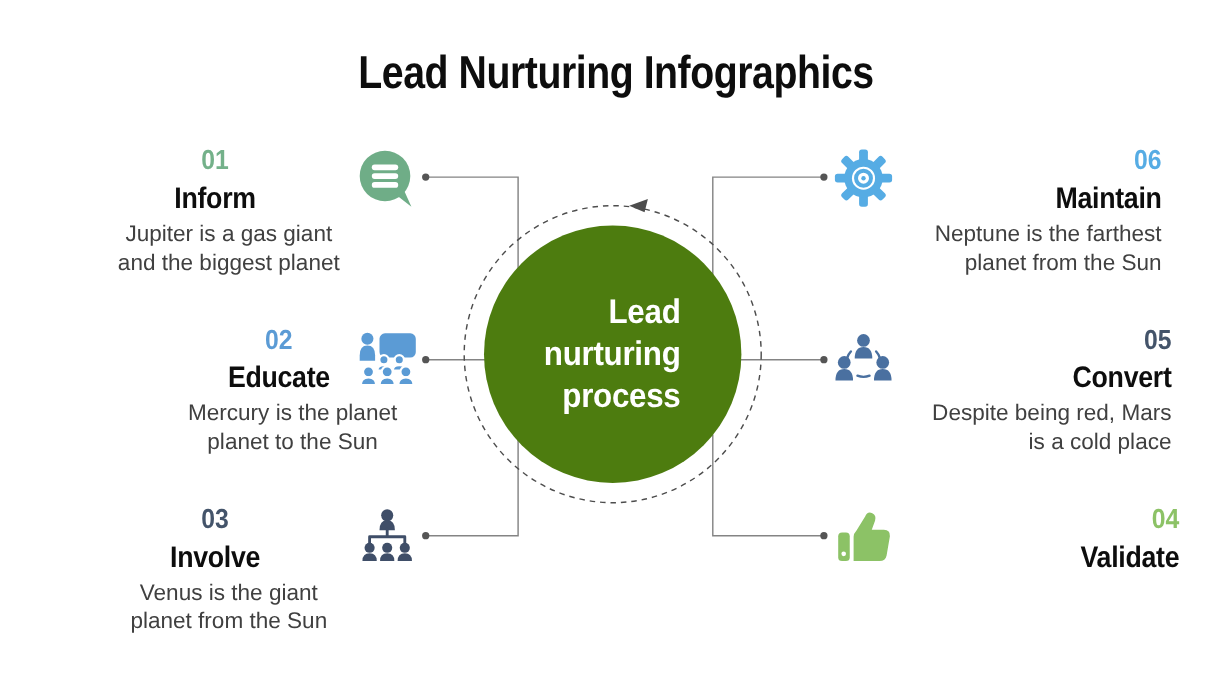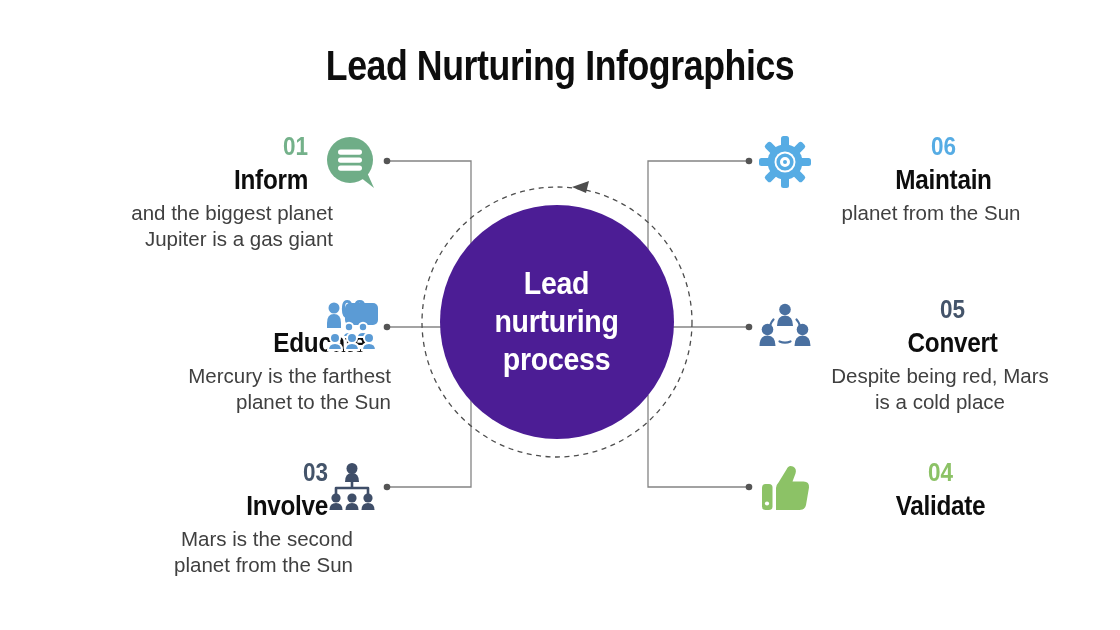--- a/index.html
+++ b/index.html
@@ -2,34 +2,34 @@
 <html><head>
 <meta charset="utf-8">
 <style>
   html,body{margin:0;padding:0;background:#fff;}
   .stage{position:relative;width:1120px;height:630px;background:#ffffff;overflow:hidden;
          font-family:"Liberation Sans", sans-serif;}
   .page-title{position:absolute;top:42px;left:0;width:100%;text-align:center;
     font-size:42px;font-weight:700;color:#0d0d0d;letter-spacing:-0.5px;
     transform:scaleX(.85);transform-origin:center;}
   .item{position:absolute;width:250px;}
-  .item.left{text-align:right;}
-  .item.right{text-align:center;}
+  .item.left{text-align:center;}
+  .item.right{text-align:right;}
   .num{font-size:25px;font-weight:700;line-height:30px;transform:scaleX(.9);}
   .item.left .num,.item.left .ttl{transform-origin:left center;}
   .item.right .num,.item.right .ttl{transform-origin:right center;}
   .ttl{font-size:27px;font-weight:700;line-height:32px;color:#0d0d0d;margin-top:3px;
        transform:scaleX(.9);letter-spacing:-0.3px;}
   .desc{font-size:20.5px;line-height:26px;color:#404040;margin-top:4px;}
   .icon{position:absolute;width:56px;height:56px;}
   .icon svg{width:100%;height:100%;display:block;}
   .overlay{position:absolute;left:0;top:0;z-index:1;}
   .center-circle{position:absolute;left:440px;top:205px;width:234px;height:234px;
-    border-radius:50%;background:#4c1d95;z-index:2;display:flex;align-items:center;
-    justify-content:center;text-align:center;}
+    border-radius:50%;background:#4d7c0f;z-index:2;display:flex;align-items:center;
+    justify-content:center;text-align:right;}
   .center-text{color:#ffffff;font-size:31px;font-weight:700;line-height:38px;
     transform:scaleX(.92);letter-spacing:-0.3px;}
   .z3{z-index:3;}
 </style>
 </head>
 <body>
 
 <div class="stage">
 
   <div class="page-title">Lead Nurturing Infographics</div>
@@ -60,61 +60,62 @@
       <div>Lead</div>
       <div>nurturing</div>
       <div>process</div>
     </div>
   </div>
 
   <div class="item left z3" style="left:83px;top:131px;">
     <div class="num" style="color: rgb(116, 177, 138);">01</div>
     <div class="ttl">Inform</div>
     <div class="desc">
+      <div>Jupiter is a gas giant</div>
       <div>and the biggest planet</div>
-      <div>Jupiter is a gas giant</div>
     </div>
   </div>
 
   <div class="item left z3" style="left:93px;top:294px;margin-left:48px;">
     <div class="num" style="color: rgb(91, 155, 213);">02</div>
     <div class="ttl">Educate</div>
     <div class="desc">
-      <div>Mercury is the farthest</div>
+      <div>Mercury is the planet</div>
       <div>planet to the Sun</div>
     </div>
   </div>
 
-  <div class="item left z3" style="left:83px;top:457px;margin-left:20px;">
+  <div class="item left z3" style="left:83px;top:457px;">
     <div class="num" style="color: rgb(68, 84, 106);">03</div>
     <div class="ttl">Involve</div>
     <div class="desc">
-      <div>Mars is the second</div>
+      <div>Venus is the giant</div>
       <div>planet from the Sun</div>
     </div>
   </div>
 
   <div class="item right z3" style="right:64px;top:131px;">
     <div class="num" style="color: rgb(86, 172, 228);">06</div>
     <div class="ttl">Maintain</div>
     <div class="desc">
+      <div>Neptune is the farthest</div>
       <div>planet from the Sun</div>
     </div>
   </div>
 
   <div class="item right z3" style="right:55px;top:294px;">
     <div class="num" style="color: rgb(68, 84, 106);">05</div>
     <div class="ttl">Convert</div>
     <div class="desc">
       <div>Despite being red, Mars</div>
       <div>is a cold place</div>
     </div>
   </div>
 
-  <div class="item right z3" style="right:67px;top:457px;">
+  <div class="item right z3" style="right:48px;top:457px;">
     <div class="num" style="color: rgb(140, 194, 102);">04</div>
     <div class="ttl">Validate</div>
   </div>
 
   <div class="icon z3" style="left:324px;top:135px;">
     <svg viewBox="0 0 56 56">
       <circle cx="26" cy="25" r="23" fill="#6fad87"></circle>
       <path d="M36 42 L50 53 L41 33 Z" fill="#6fad87"></path>
       <rect x="14" y="14.5" width="24" height="5.2" rx="2.6" fill="#fff"></rect>
       <rect x="14" y="22.5" width="24" height="5.2" rx="2.6" fill="#fff"></rect>

